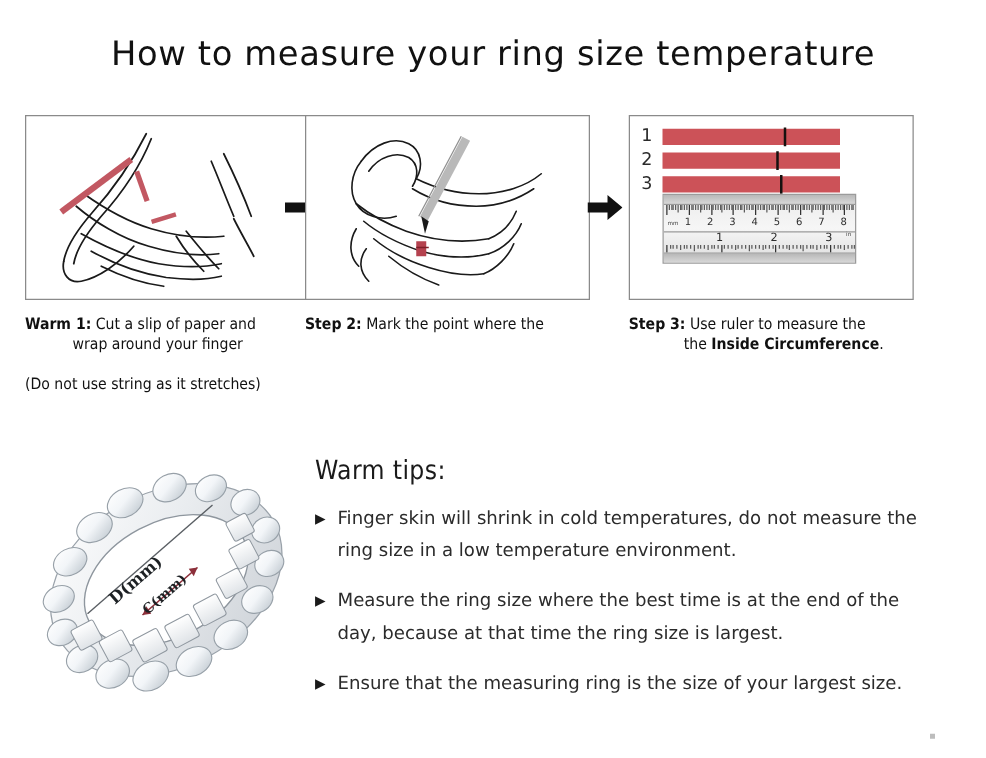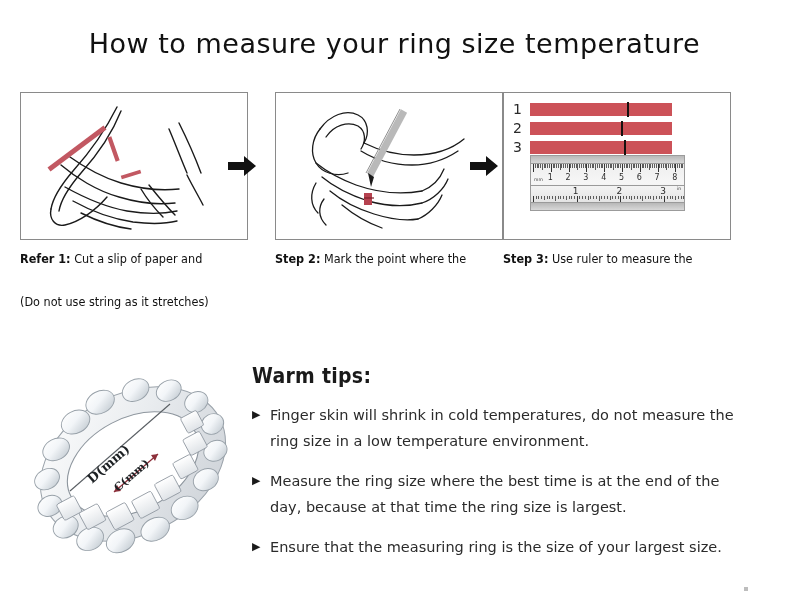--- a/index.html
+++ b/index.html
@@ -34,21 +34,21 @@
     top: 92px;
     width: 789px;
     height: 250px;
   }
   .step-col {
     position: absolute;
     top: 0;
     width: 228px;
   }
   .step-col.c1 { left: 20px; }
-  .step-col.c2 { left: 275px; }
+  .step-col.c2 { left: 244px; }
   .step-col.c3 { left: 503px; }
   .panel {
     box-sizing: border-box;
     width: 228px;
     height: 148px;
     border: 1px solid #8a8a8a;
     background: #ffffff;
     position: relative;
     overflow: hidden;
   }
@@ -64,21 +64,21 @@
     margin-top: 11px;
     font-family: "DejaVu Sans Condensed", "Liberation Sans", sans-serif;
     font-size: 12.5px;
     line-height: 16px;
     color: #111;
   }
   .caption b { font-weight: 700; }
   .cap-indent { display: block; padding-left: 38px; }
   .cap-indent2 { display: block; padding-left: 44px; }
   .note {
-    margin-top: 27px;
+    margin-top: 16px;
     font-family: "DejaVu Sans Condensed", "Liberation Sans", sans-serif;
     font-size: 12.5px;
     color: #111;
     line-height: 16px;
   }
   .note.c3n { margin-top: 14px; }
 
   
   .strip-row {
     position: absolute;
@@ -181,21 +181,21 @@
   }
   .tips {
     position: absolute;
     left: 252px;
     top: 16px;
     width: 520px;
   }
   .tips-head {
     font-family: "DejaVu Sans Condensed", "Liberation Sans", sans-serif;
     font-size: 21px;
-    font-weight: 700;
+    font-weight: 400;
     color: #1a1a1a;
     letter-spacing: 0.3px;
   }
   .tip {
     display: flex;
     margin-top: 14px;
     font-family: "DejaVu Sans", sans-serif;
     font-size: 14.5px;
     line-height: 26px;
     color: #2b2b2b;
@@ -246,22 +246,23 @@
         </g>
         <g stroke="#c25862" stroke-width="4.2" stroke-linecap="square">
           <line x1="89" y1="46" x2="96" y2="66"></line>
         </g>
         <g stroke="#c25862" stroke-width="3.6" stroke-linecap="square">
           <line x1="102" y1="84" x2="118" y2="79"></line>
         </g>
       </svg>
     </div>
     <div class="caption">
-      <b>Refer 1:</b>
+      <b>Warm 1:</b>
       <span>Cut a slip of paper and</span>
+      <span class="cap-indent">wrap around your finger</span>
     </div>
     <div class="note">(Do not use string as it stretches)</div>
   </div>
 
   <div class="arrow a1">
     <svg width="28" height="24" viewBox="0 0 28 24">
       <polygon points="0,8 16,8 16,2 28,12 16,22 16,16 0,16" fill="#111111"></polygon>
     </svg>
   </div>
 
@@ -504,20 +505,21 @@
         <span class="unit-tiny" style="right:3px; top:30px;">in</span>
         <div class="r-line" style="top:46px"></div>
         <div class="r-band bot"></div>
       </div>
 
     </div>
 
     <div class="caption">
       <b>Step 3:</b>
       <span>Use ruler to measure the</span>
+      <span class="cap-indent2"><span>the </span><b>Inside Circumference</b><span>.</span></span>
     </div>
   </div>
 </div>
 
 <div class="lower">
 
   <div class="ring-wrap">
     <svg width="230" height="220" viewBox="0 0 230 220">
       <defs>
         <linearGradient id="gmet" x1="0" y1="0" x2="1" y2="1">

